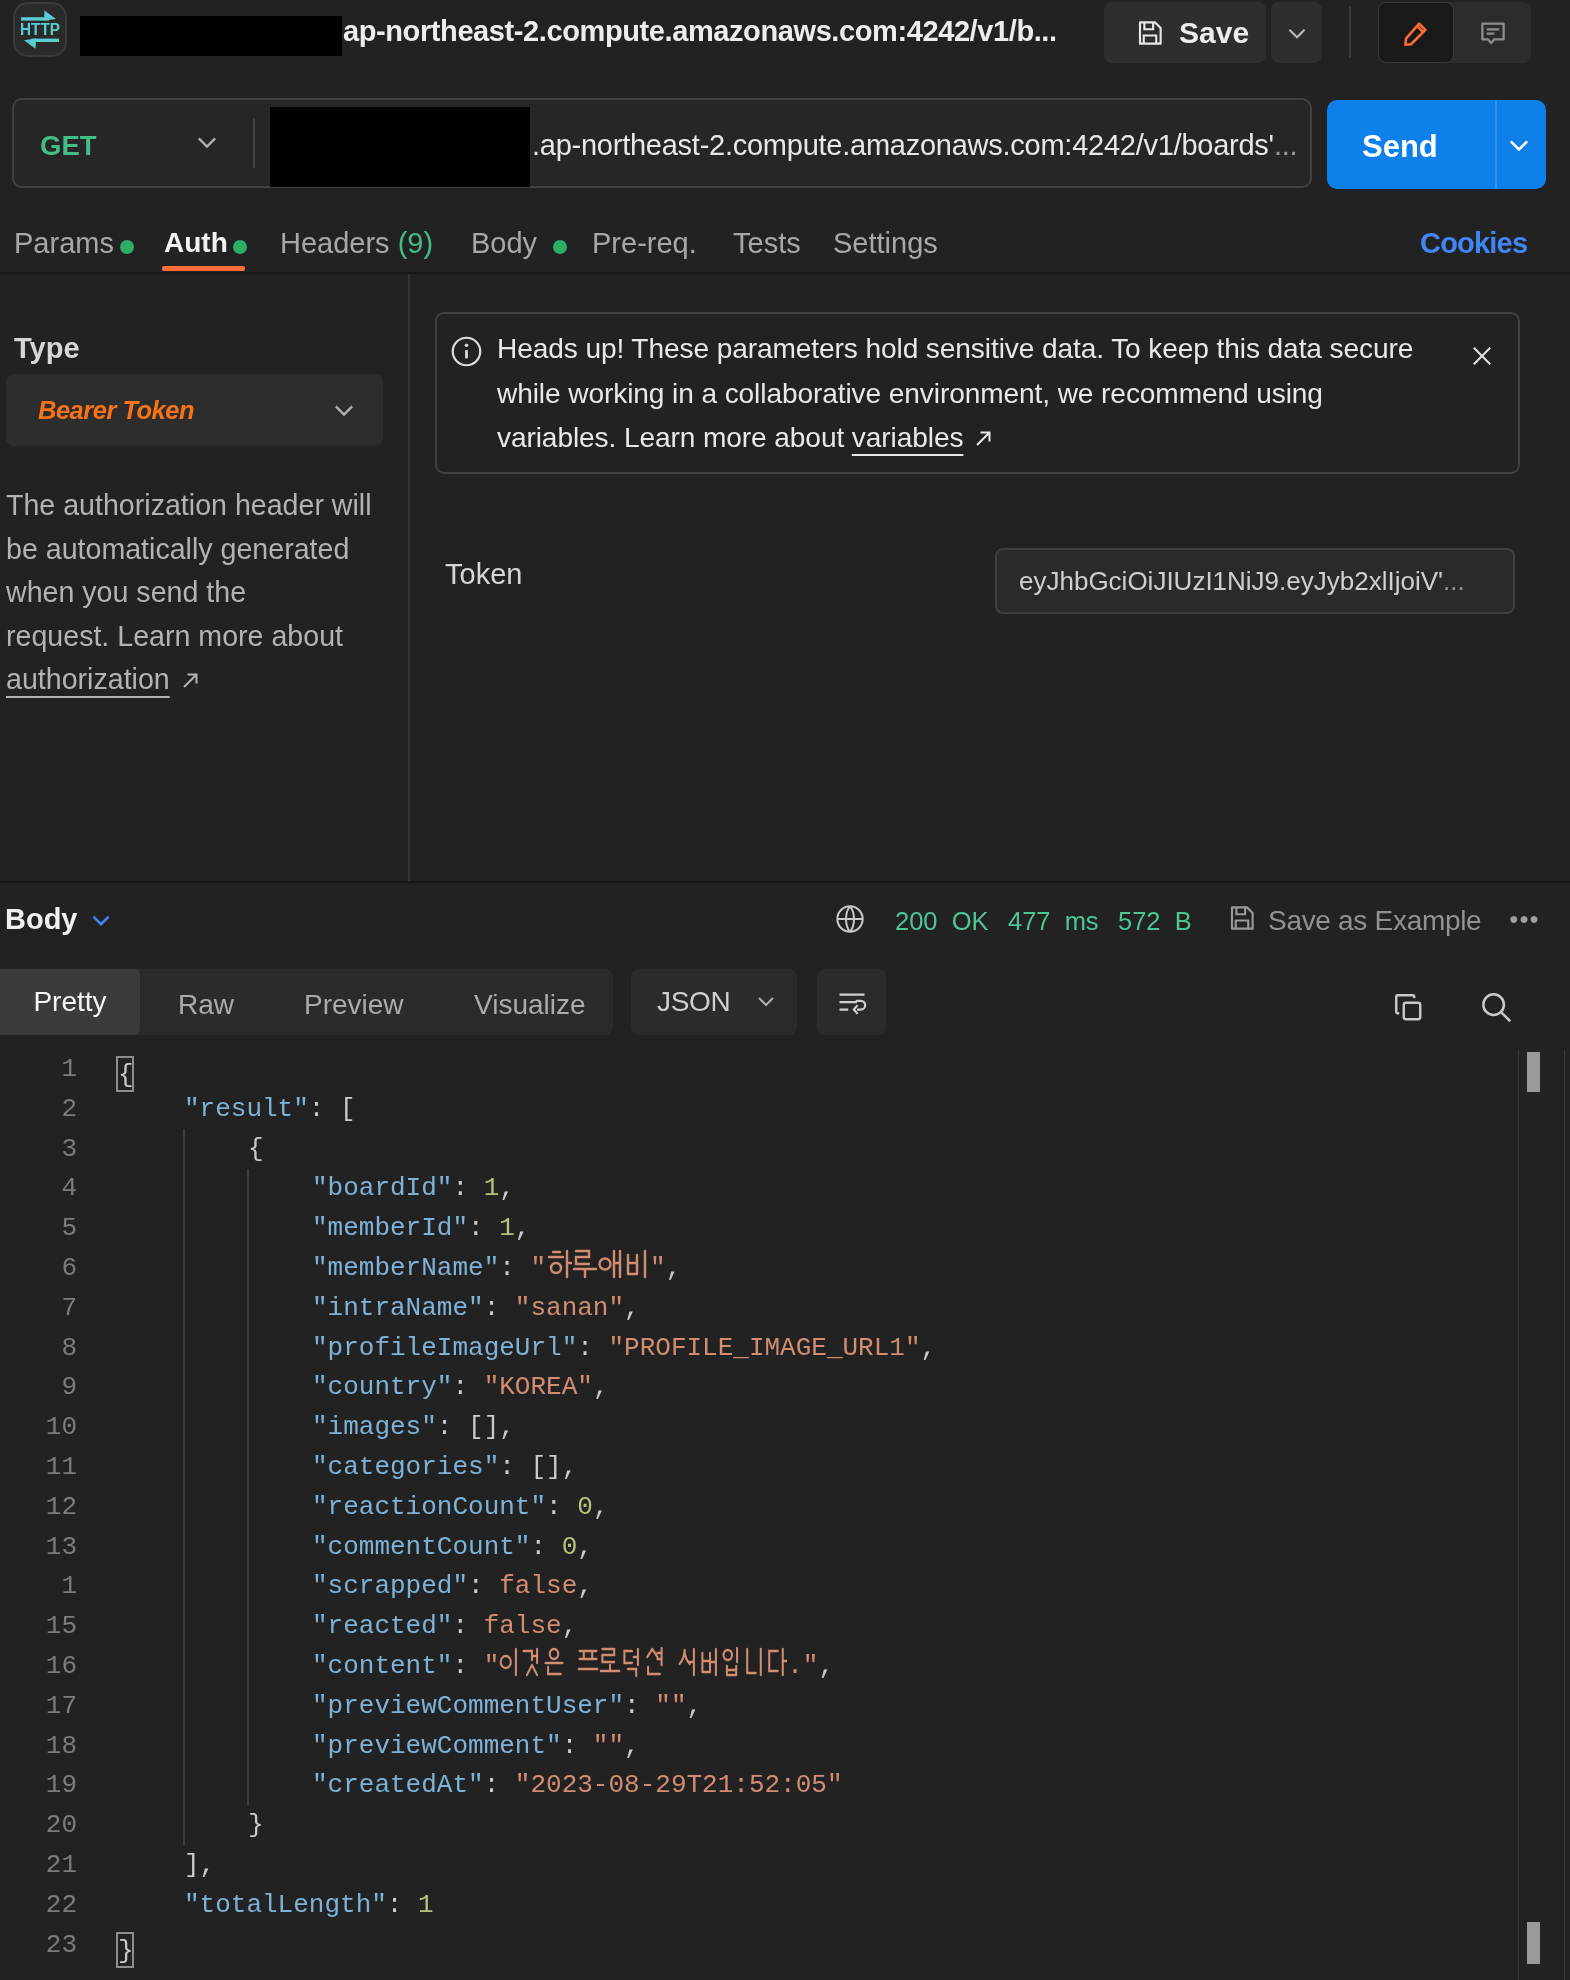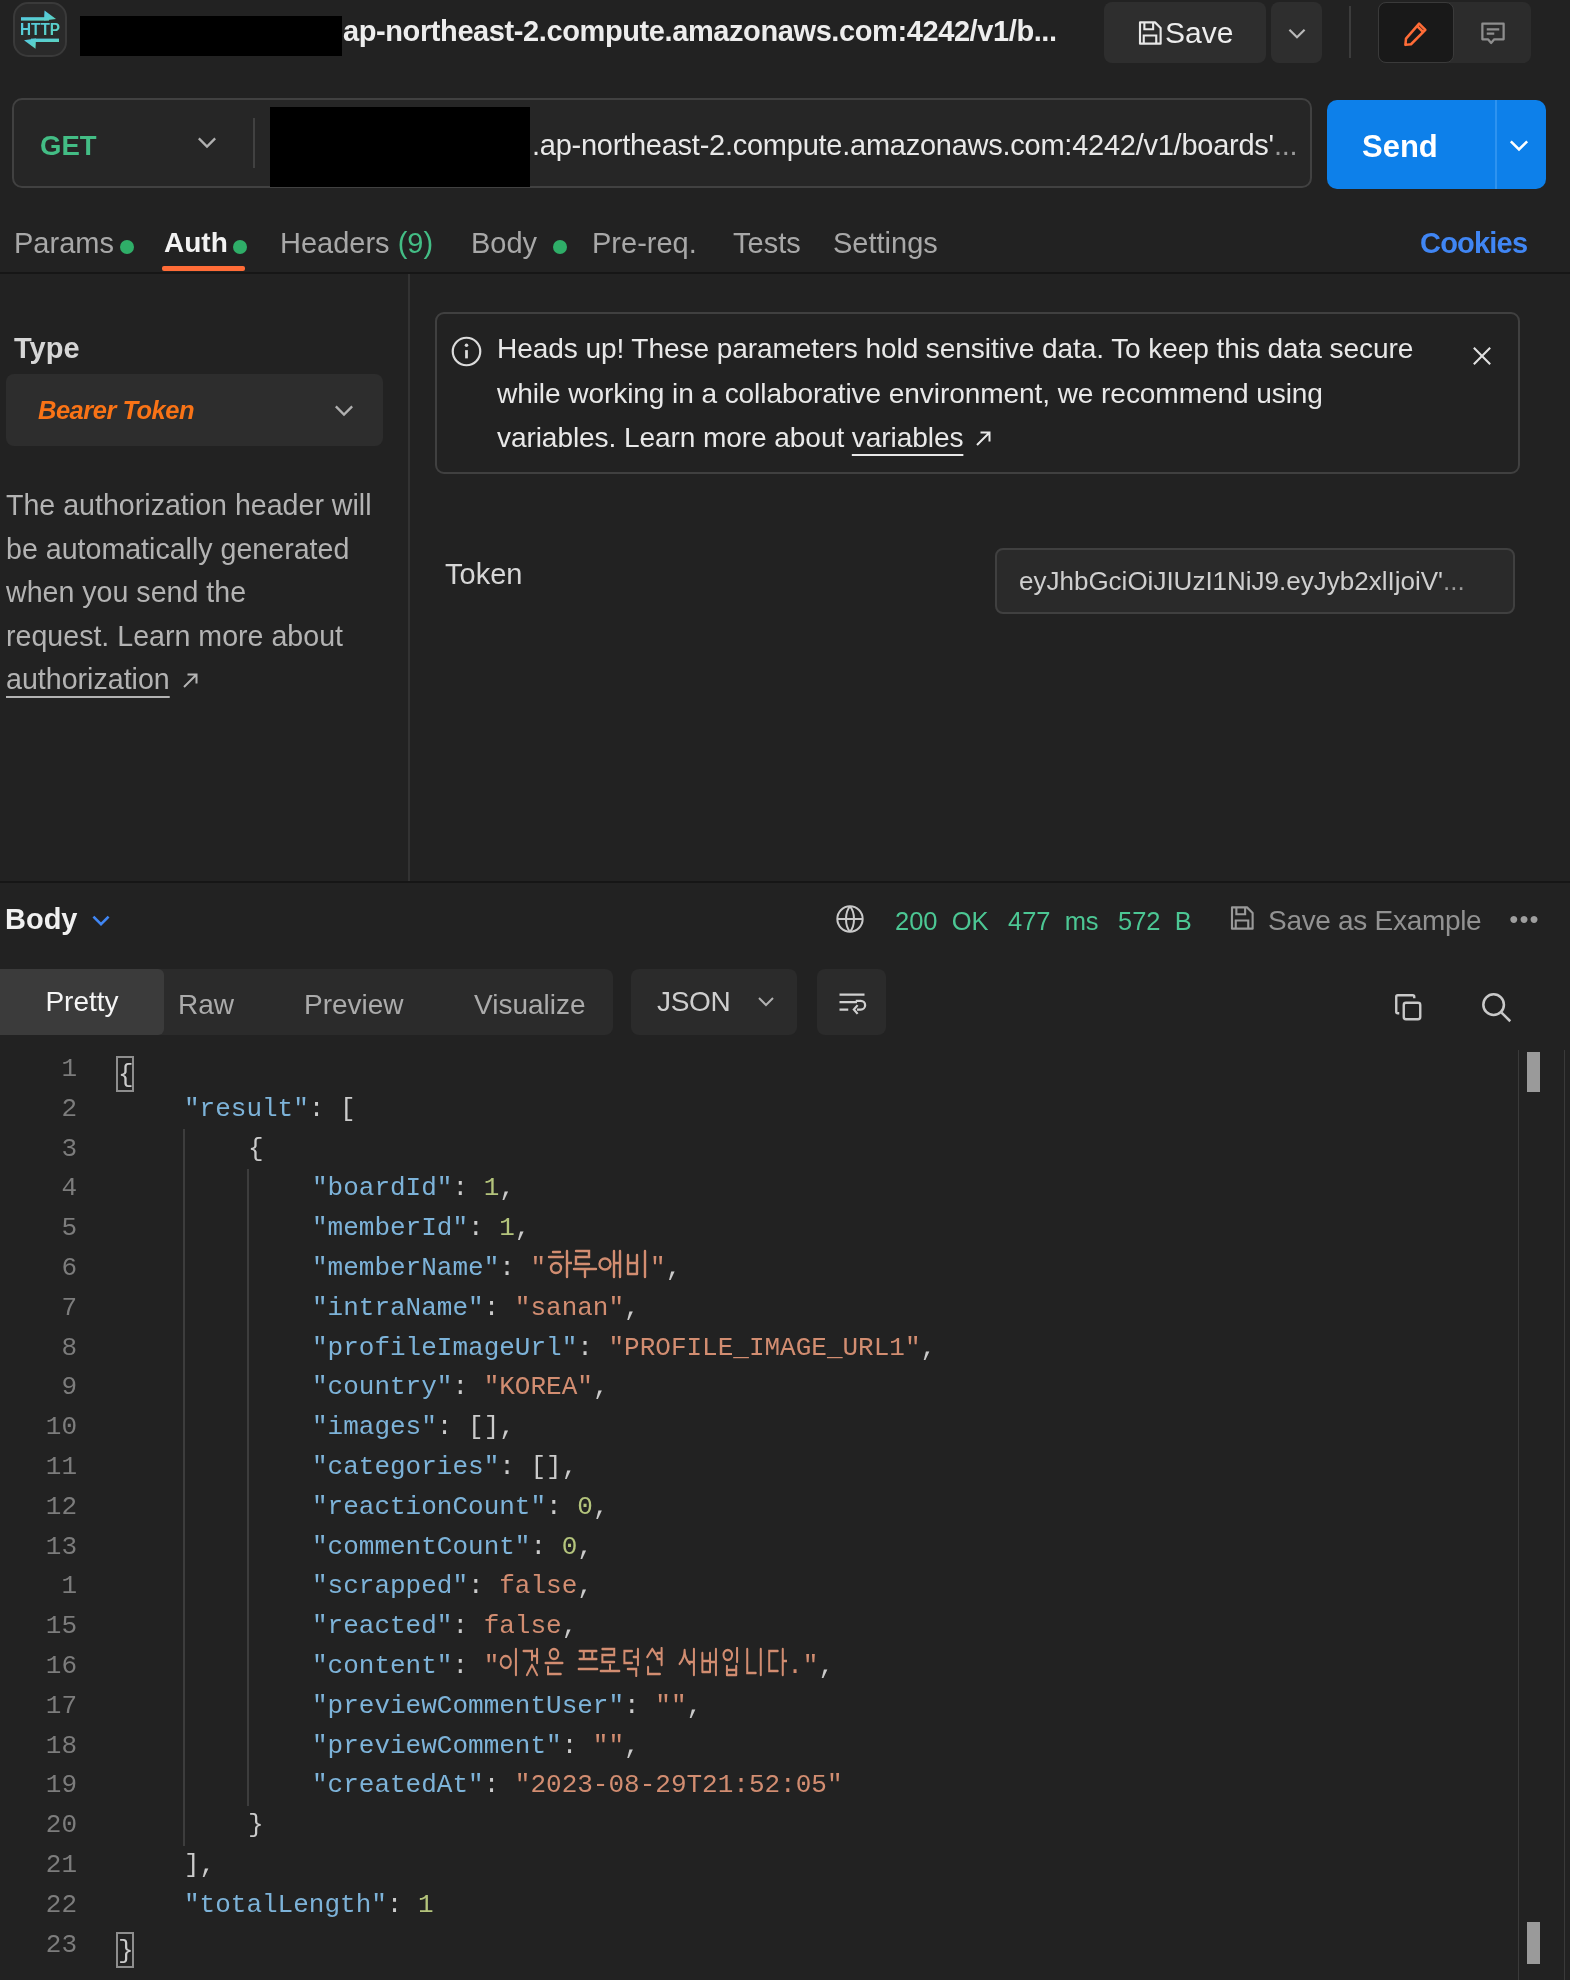--- a/index.html
+++ b/index.html
@@ -26,21 +26,21 @@
 </svg>
 <div class="abs" style="left:80px;top:16px;width:262px;height:40px;background:#000;"></div>
 <div class="abs" style="left:343px;top:15px;font-size:29px;letter-spacing:-0.4px;font-weight:bold;color:#ededed;">ap-northeast-2.compute.amazonaws.com:4242/v1/b...</div>
 
 <div class="abs row" style="left:1104px;top:2px;width:162px;height:61px;background:#2e2e2e;border-radius:8px;">
   <svg style="margin-left:31px;" width="30" height="30" viewBox="0 0 24 24" fill="none" stroke="#e8e8e8" stroke-width="1.7">
     <path d="M4 3.5 H16 L20.5 8 V20.5 H4 Z" stroke-linejoin="round"></path>
     <path d="M7.5 3.5 V9 H14.5 V3.5"></path>
     <path d="M7 20.5 V14 H17 V20.5"></path>
   </svg>
-  <span style="font-size:30px;color:#ededed;">Save</span>
+  <span style="margin-left:14px;font-size:30px;color:#ededed;font-weight:bold;">Save</span>
 </div>
 <div class="abs row" style="left:1271px;top:2px;width:51px;height:61px;background:#2e2e2e;border-radius:8px;justify-content:center;">
   <svg width="26" height="26" viewBox="0 0 24 24" fill="none" stroke="#b9b9b9" stroke-width="2">
       <path d="M5 9 L12 16 L19 9"></path>
     </svg>
 </div>
 <div class="abs" style="left:1349px;top:6px;width:2px;height:52px;background:#3c3c3c;"></div>
 <div class="abs" style="left:1378px;top:2px;width:153px;height:61px;background:#2c2c2c;border-radius:8px;"></div>
 <div class="abs row" style="left:1378px;top:2px;width:76px;height:61px;background:#191919;border:1px solid #3a3a3a;border-radius:8px;justify-content:center;box-sizing:border-box;">
   <svg width="30" height="30" viewBox="0 0 24 24" fill="none" stroke="#ff6c37" stroke-width="2" stroke-linejoin="round">
@@ -128,21 +128,21 @@
 <div class="abs" style="left:1118px;top:907px;font-size:25.5px;word-spacing:7px;color:#4cc794;">572 B</div>
 <svg class="abs" style="left:1227px;top:903px;" width="30" height="30" viewBox="0 0 24 24" fill="none" stroke="#9a9a9a" stroke-width="1.7">
     <path d="M4 3.5 H16 L20.5 8 V20.5 H4 Z" stroke-linejoin="round"></path>
     <path d="M7.5 3.5 V9 H14.5 V3.5"></path>
     <path d="M7 20.5 V14 H17 V20.5"></path>
   </svg>
 <div class="abs" style="left:1268px;top:905px;font-size:28px;letter-spacing:-0.3px;color:#929292;">Save as Example</div>
 <div class="abs" style="left:1509px;top:910px;font-size:16px;color:#9f9f9f;letter-spacing:0.5px;">●●●</div>
 
 <div class="abs" style="left:0;top:969px;width:613px;height:66px;background:#2b2b2b;border-radius:0 8px 8px 0;"></div>
-<div class="abs row" style="left:0;top:969px;width:164px;height:66px;background:#3b3b3b;border-radius:0 6px 6px 0;justify-content:center;">
+<div class="abs row" style="left:0;top:969px;width:140px;height:66px;background:#3b3b3b;border-radius:0 6px 6px 0;justify-content:center;">
     <span style="font-size:28px;color:#f5f5f5;">Pretty</span>
   </div>
 <div class="abs" style="left:178px;top:989px;font-size:28px;color:#ababab;">Raw</div>
 <div class="abs" style="left:304px;top:989px;font-size:28px;color:#ababab;">Preview</div>
 <div class="abs" style="left:474px;top:989px;font-size:28px;color:#ababab;">Visualize</div>
 <div class="abs row" style="left:631px;top:969px;width:166px;height:66px;background:#2b2b2b;border-radius:8px;gap:6px;">
   <span style="margin-left:26px;font-size:28px;letter-spacing:-0.3px;color:#cfcfcf;">JSON</span>
   <svg style="margin-left:18px;" width="24" height="20" viewBox="0 0 24 20" fill="none" stroke="#b0b0b0" stroke-width="2">
       <path d="M5 6 L12 13 L19 6"></path>
     </svg>

